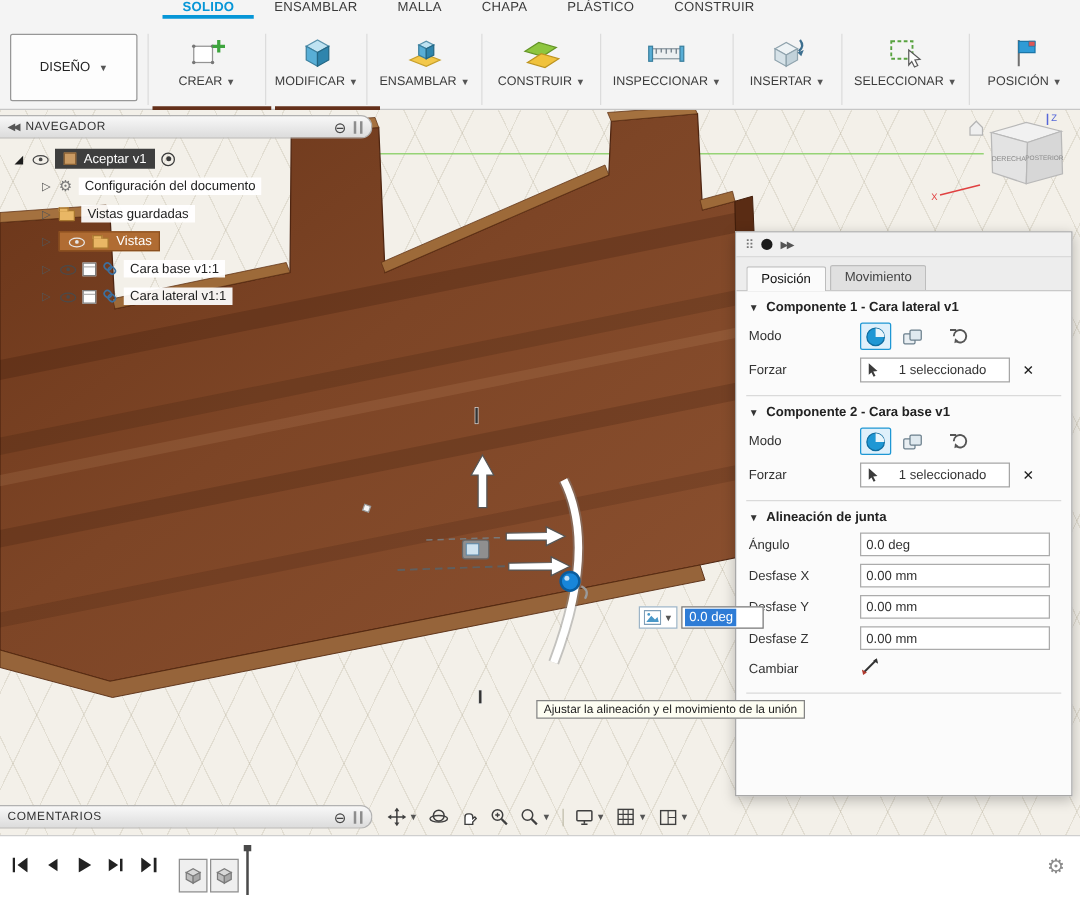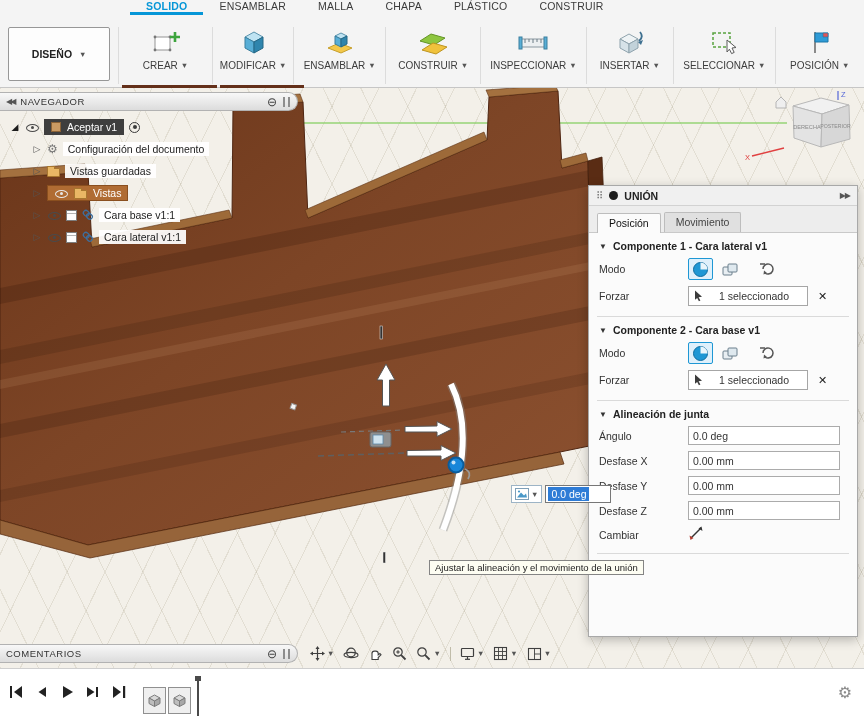--- a/index.html
+++ b/index.html
@@ -5,21 +5,21 @@
   *{margin:0;padding:0;box-sizing:border-box}
   html,body{width:864px;height:720px;overflow:hidden}
   body{font-family:"Liberation Sans",sans-serif;background:#fff;position:relative;color:#333}
 
   
   #ribbon{position:absolute;top:0;left:0;width:864px;height:88px;background:#f4f4f4;border-bottom:1px solid #c6c6c6}
   #tabs-row{height:24px;display:flex;align-items:flex-start;padding-left:130px}
   .rtab{padding:0 16px;display:flex;align-items:center;font-size:10.5px;color:#3a3a3a;border-bottom:3px solid transparent;letter-spacing:.2px;cursor:default}
   .rtab.active{color:#0696d7;border-bottom-color:#0696d7;font-weight:700}
   #toolbar-row{height:63px;display:flex;align-items:stretch}
-  #design-btn{margin:3px 8px 6px 8px;width:104px;border:1px solid #979797;background:#fdfdfd;border-radius:2px;display:flex;align-items:center;justify-content:center;font-size:10.5px;font-weight:700;color:#222;gap:7px}
+  #design-btn{margin:3px 8px 6px 8px;width:104px;border:1px solid #979797;background:#fdfdfd;border-radius:2px;display:flex;align-items:center;justify-content:center;font-size:10.5px;font-weight:400;color:#222;gap:7px}
   .vdiv{width:1px;background:#dcdcdc;margin:3px 0}
   .tgroup{display:flex;flex-direction:column;align-items:center;padding-top:2px}
   .gicon{height:32px;display:flex;align-items:center;justify-content:center}
   .glabel{font-size:10px;color:#3c3c3c;margin-top:2px;display:flex;gap:3px;align-items:center;white-space:nowrap}
   .caret{font-size:7.5px;color:#555}
   .active-env-bar{position:absolute;bottom:-1px;height:3px;background:#64301a}
 
   
   #canvas{position:absolute;top:88px;left:0;width:864px;height:580px;overflow:hidden;
     background-color:#f3f0e9;
@@ -388,21 +388,20 @@
           </svg>
         <span class="label-pill">Cara lateral v1:1</span>
       </div>
     </div>
   </div>
 
   <div id="joint-dialog">
     <div class="dheader">
       <span class="dots">⠿</span>
       <span class="circle-dark"></span>
-      <span class="dtitle">UNIÓN</span>
       <span class="dcollapse">▶▶</span>
     </div>
     <div class="dtabs">
       <div class="dtab active">Posición</div>
       <div class="dtab">Movimiento</div>
     </div>
 
     <div class="sec-title">
       <span class="tri">▼</span>
       <span>Componente 1 - Cara lateral v1</span>

